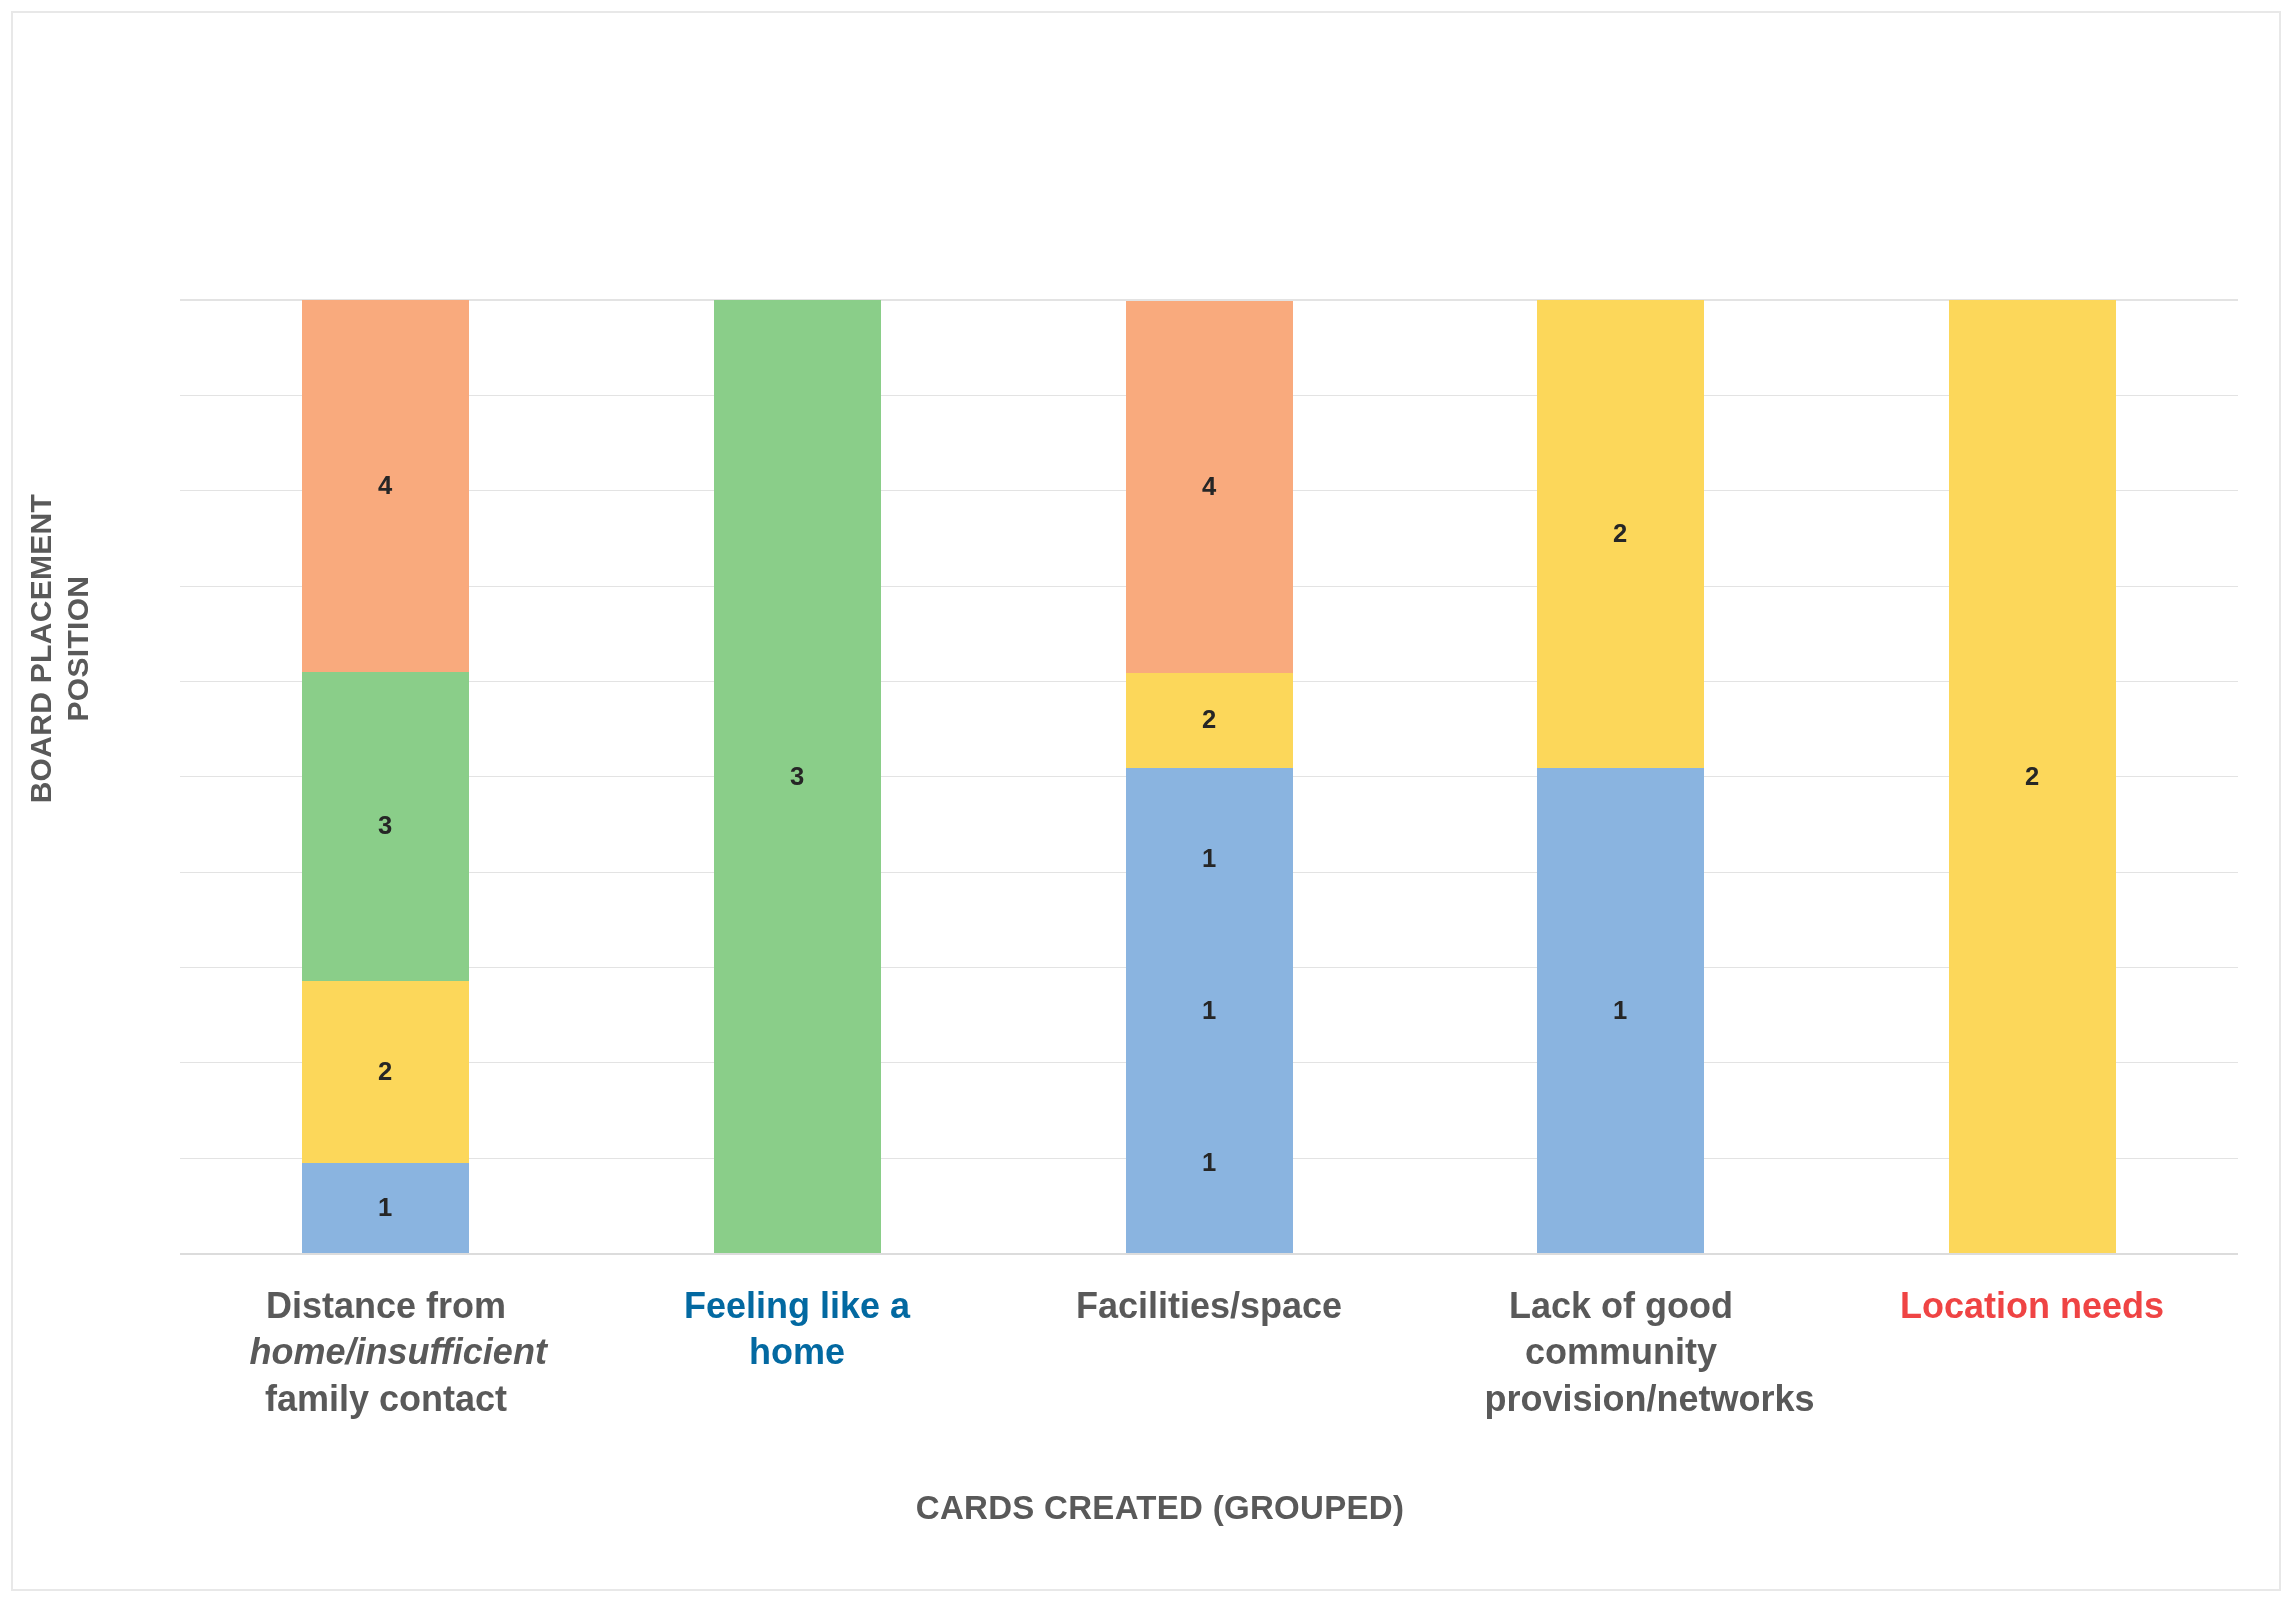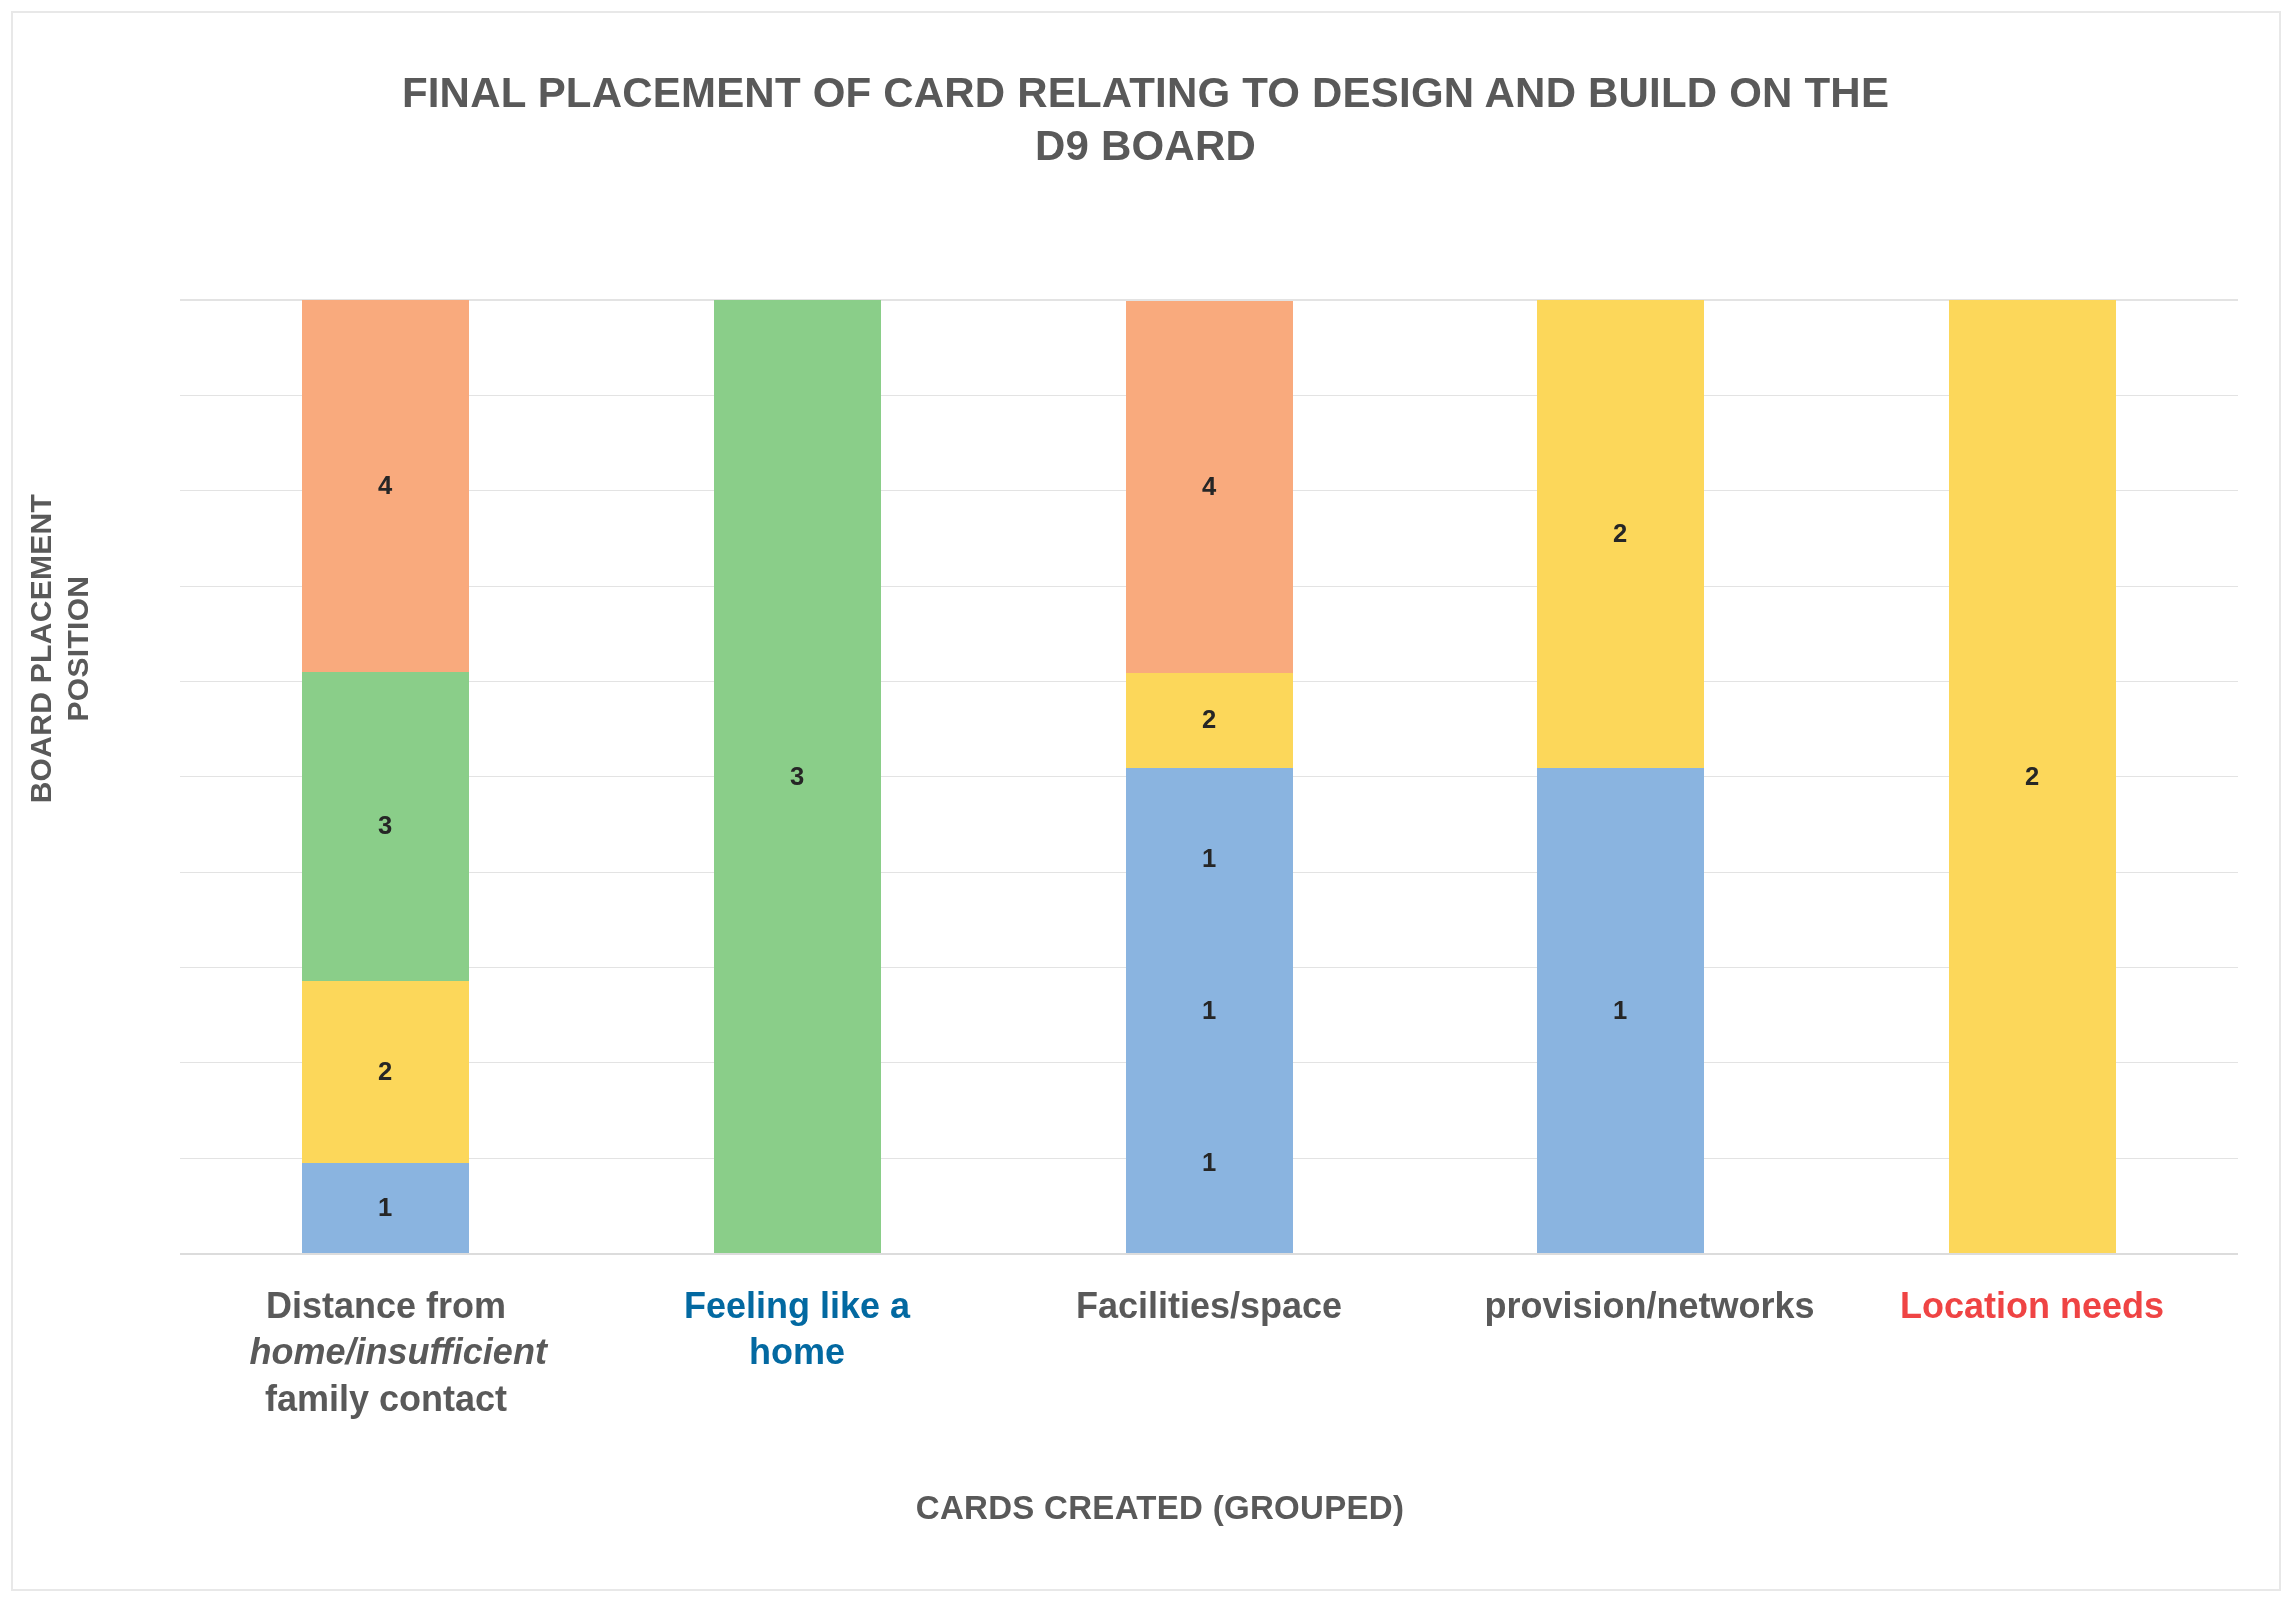--- a/index.html
+++ b/index.html
@@ -118,24 +118,20 @@
     font-size:33px;
     font-weight:bold;
     letter-spacing:0.3px;
   }
 </style>
 </head>
 <body>
 
 <div id="frame">
 
-  <div id="chart-title">
-    <span class="line">FINAL PLACEMENT OF CARD RELATING TO DESIGN AND BUILD ON THE</span>
-    <span class="line">D9 BOARD</span>
-  </div>
 
   <div id="y-axis-title">
     <span class="line">BOARD PLACEMENT</span>
     <span class="line">POSITION</span>
   </div>
 
   <div id="plot">
     <div id="gridlines">
         <div class="gridline" style="top: -0.6px; background: rgb(227, 227, 227);"></div>
         <div class="gridline" style="top: 95px; background: rgb(227, 227, 227);"></div>
@@ -206,20 +202,21 @@
         <span style="display: block; font-style: italic;">home/insufficient</span>
         <span style="display: block;">family contact</span>
       </div>
       <div class="cat-label" style="left: 648px; color: #0369a1;">
         <span style="display: block;">Feeling like a home</span>
       </div>
       <div class="cat-label" style="left: 1060px; color: rgb(89, 89, 89);">
         <span style="display: block;">Facilities/space</span>
       </div>
       <div class="cat-label" style="left: 1472px; color: rgb(89, 89, 89);">
+        <span style="display: block;">Lack of good community</span>
         <span style="display: block;">provision/networks</span>
       </div>
       <div class="cat-label" style="left: 1883px; color: #ef4444;">
         <span style="display: block;">Location needs</span>
       </div>
     </div>
 
   <div id="x-axis-title">CARDS CREATED (GROUPED)</div>
 
 </div>

